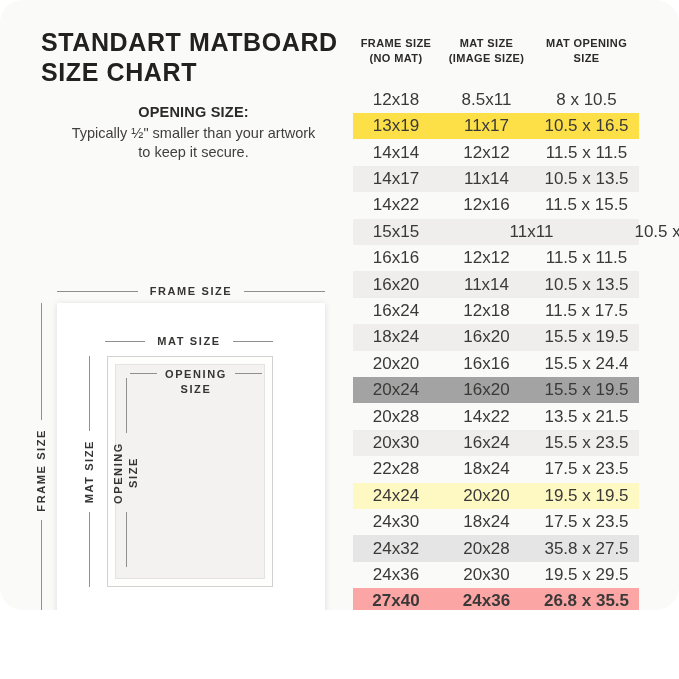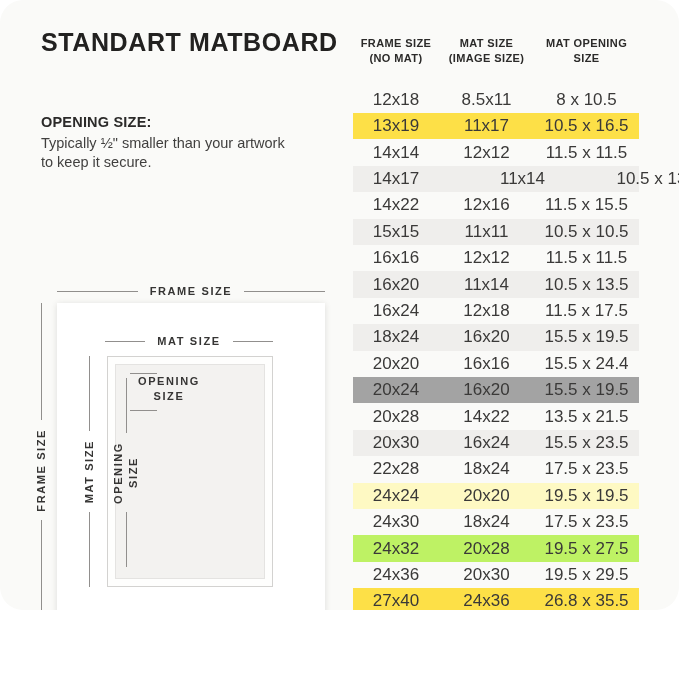--- a/index.html
+++ b/index.html
@@ -11,21 +11,21 @@
     border-radius:23px;
     -webkit-font-smoothing:antialiased;
   }
 
   
   .page-title {
     position:absolute; left:41px; top:28px;
     font-size:25px; font-weight:600; letter-spacing:0.6px;
     line-height:1.18; color:#222120;
   }
-  .info-sections { position:absolute; left:41px; top:114px; width:305px; }
+  .info-sections { position:absolute; left:41px; top:104px; width:305px;text-align:center; }
   .info-heading {
     font-size:14.5px; font-weight:700; letter-spacing:0.2px;
     color:#2b2a29; margin-bottom:4px;
   }
   .info-body {
     font-size:14.5px; line-height:1.32; color:#403f3e;
     white-space:pre-line; margin-bottom:24px;
   }
 
   
@@ -59,21 +59,21 @@
   .mat-h { left:48px; top:31px; width:168px; }
   .mat-v { left:25px; top:53px; width:14px; height:231px; }
   .mat-box {
     position:absolute; left:50px; top:53px; width:166px; height:231px;
     box-sizing:border-box; border:1px solid #d3d2d0; background:#fefefd; padding:7px;
   }
   .opening-area {
     width:100%; height:100%; box-sizing:border-box;
     background:#f3f2f0; border:1px solid #e4e3e1;
   }
-  .opening-h { left:73px; top:64px; width:118px;flex-direction:column; }
+  .opening-h { left:73px; top:64px; width:118px; }
   .opening-v { left:55px; top:75px; width:28px; height:189px; }
 
   
   .size-table { position:absolute; left:353px; top:36px; width:286px; }
   .table-header {
     display:grid; grid-template-columns:86px 95px 105px;
     font-size:11px; font-weight:700; letter-spacing:0.4px; color:#2b2a29;
     text-align:center; line-height:1.35; white-space:pre-line;
     margin-bottom:21px;
   }
@@ -83,20 +83,21 @@
     font-size:17px; color:#3a3938;
   }
 </style>
 </head>
 <body>
 
 <div class="canvas">
 
   <div class="page-title">
     <div>STANDART MATBOARD</div>
+    <div>SIZE CHART</div>
   </div>
 
   <div class="info-sections">
     <div>
       <div class="info-heading">OPENING SIZE:</div>
       <div class="info-body">Typically ½" smaller than your artwork
 to keep it secure.</div>
     </div>
   </div>
 
@@ -168,31 +169,31 @@
         <div class="table-row" style="background: #fde047;">
         <div class="cell">13x19</div>
         <div class="cell">11x17</div>
         <div class="cell">10.5 x 16.5</div>
       </div>
         <div class="table-row">
         <div class="cell">14x14</div>
         <div class="cell">12x12</div>
         <div class="cell">11.5 x 11.5</div>
       </div>
-        <div class="table-row" style="background: rgb(239, 238, 236); gap: 36px;">
+        <div class="table-row" style="background: rgb(239, 238, 236);">
         <div class="cell">14x17</div>
         <div class="cell">11x14</div>
         <div class="cell">10.5 x 13.5</div>
       </div>
         <div class="table-row">
         <div class="cell">14x22</div>
         <div class="cell">12x16</div>
         <div class="cell">11.5 x 15.5</div>
       </div>
-        <div class="table-row" style="background: rgb(239, 238, 236);">
+        <div class="table-row" style="background: rgb(239, 238, 236); gap: 45px;">
         <div class="cell">15x15</div>
         <div class="cell">11x11</div>
         <div class="cell">10.5 x 10.5</div>
       </div>
         <div class="table-row">
         <div class="cell">16x16</div>
         <div class="cell">12x12</div>
         <div class="cell">11.5 x 11.5</div>
       </div>
         <div class="table-row" style="background: rgb(239, 238, 236);">
@@ -238,31 +239,31 @@
         <div class="table-row" style="background: #fef9c3;">
         <div class="cell">24x24</div>
         <div class="cell">20x20</div>
         <div class="cell">19.5 x 19.5</div>
       </div>
         <div class="table-row">
         <div class="cell">24x30</div>
         <div class="cell">18x24</div>
         <div class="cell">17.5 x 23.5</div>
       </div>
-        <div class="table-row" style="background: #bef264;">
+        <div class="table-row" style="background: #e5e5e5;">
         <div class="cell">24x32</div>
         <div class="cell">20x28</div>
-        <div class="cell">19.5 x 27.5</div>
+        <div class="cell">35.8 x 27.5</div>
       </div>
         <div class="table-row">
         <div class="cell">24x36</div>
         <div class="cell">20x30</div>
         <div class="cell">19.5 x 29.5</div>
       </div>
-        <div class="table-row" style="background: #fde047;">
+        <div class="table-row" style="background: #fca5a5; font-weight: bold;">
         <div class="cell">27x40</div>
         <div class="cell">24x36</div>
         <div class="cell">26.8 x 35.5</div>
       </div>
       </div>
   </div>
 
 </div>
 
 </body></html>

